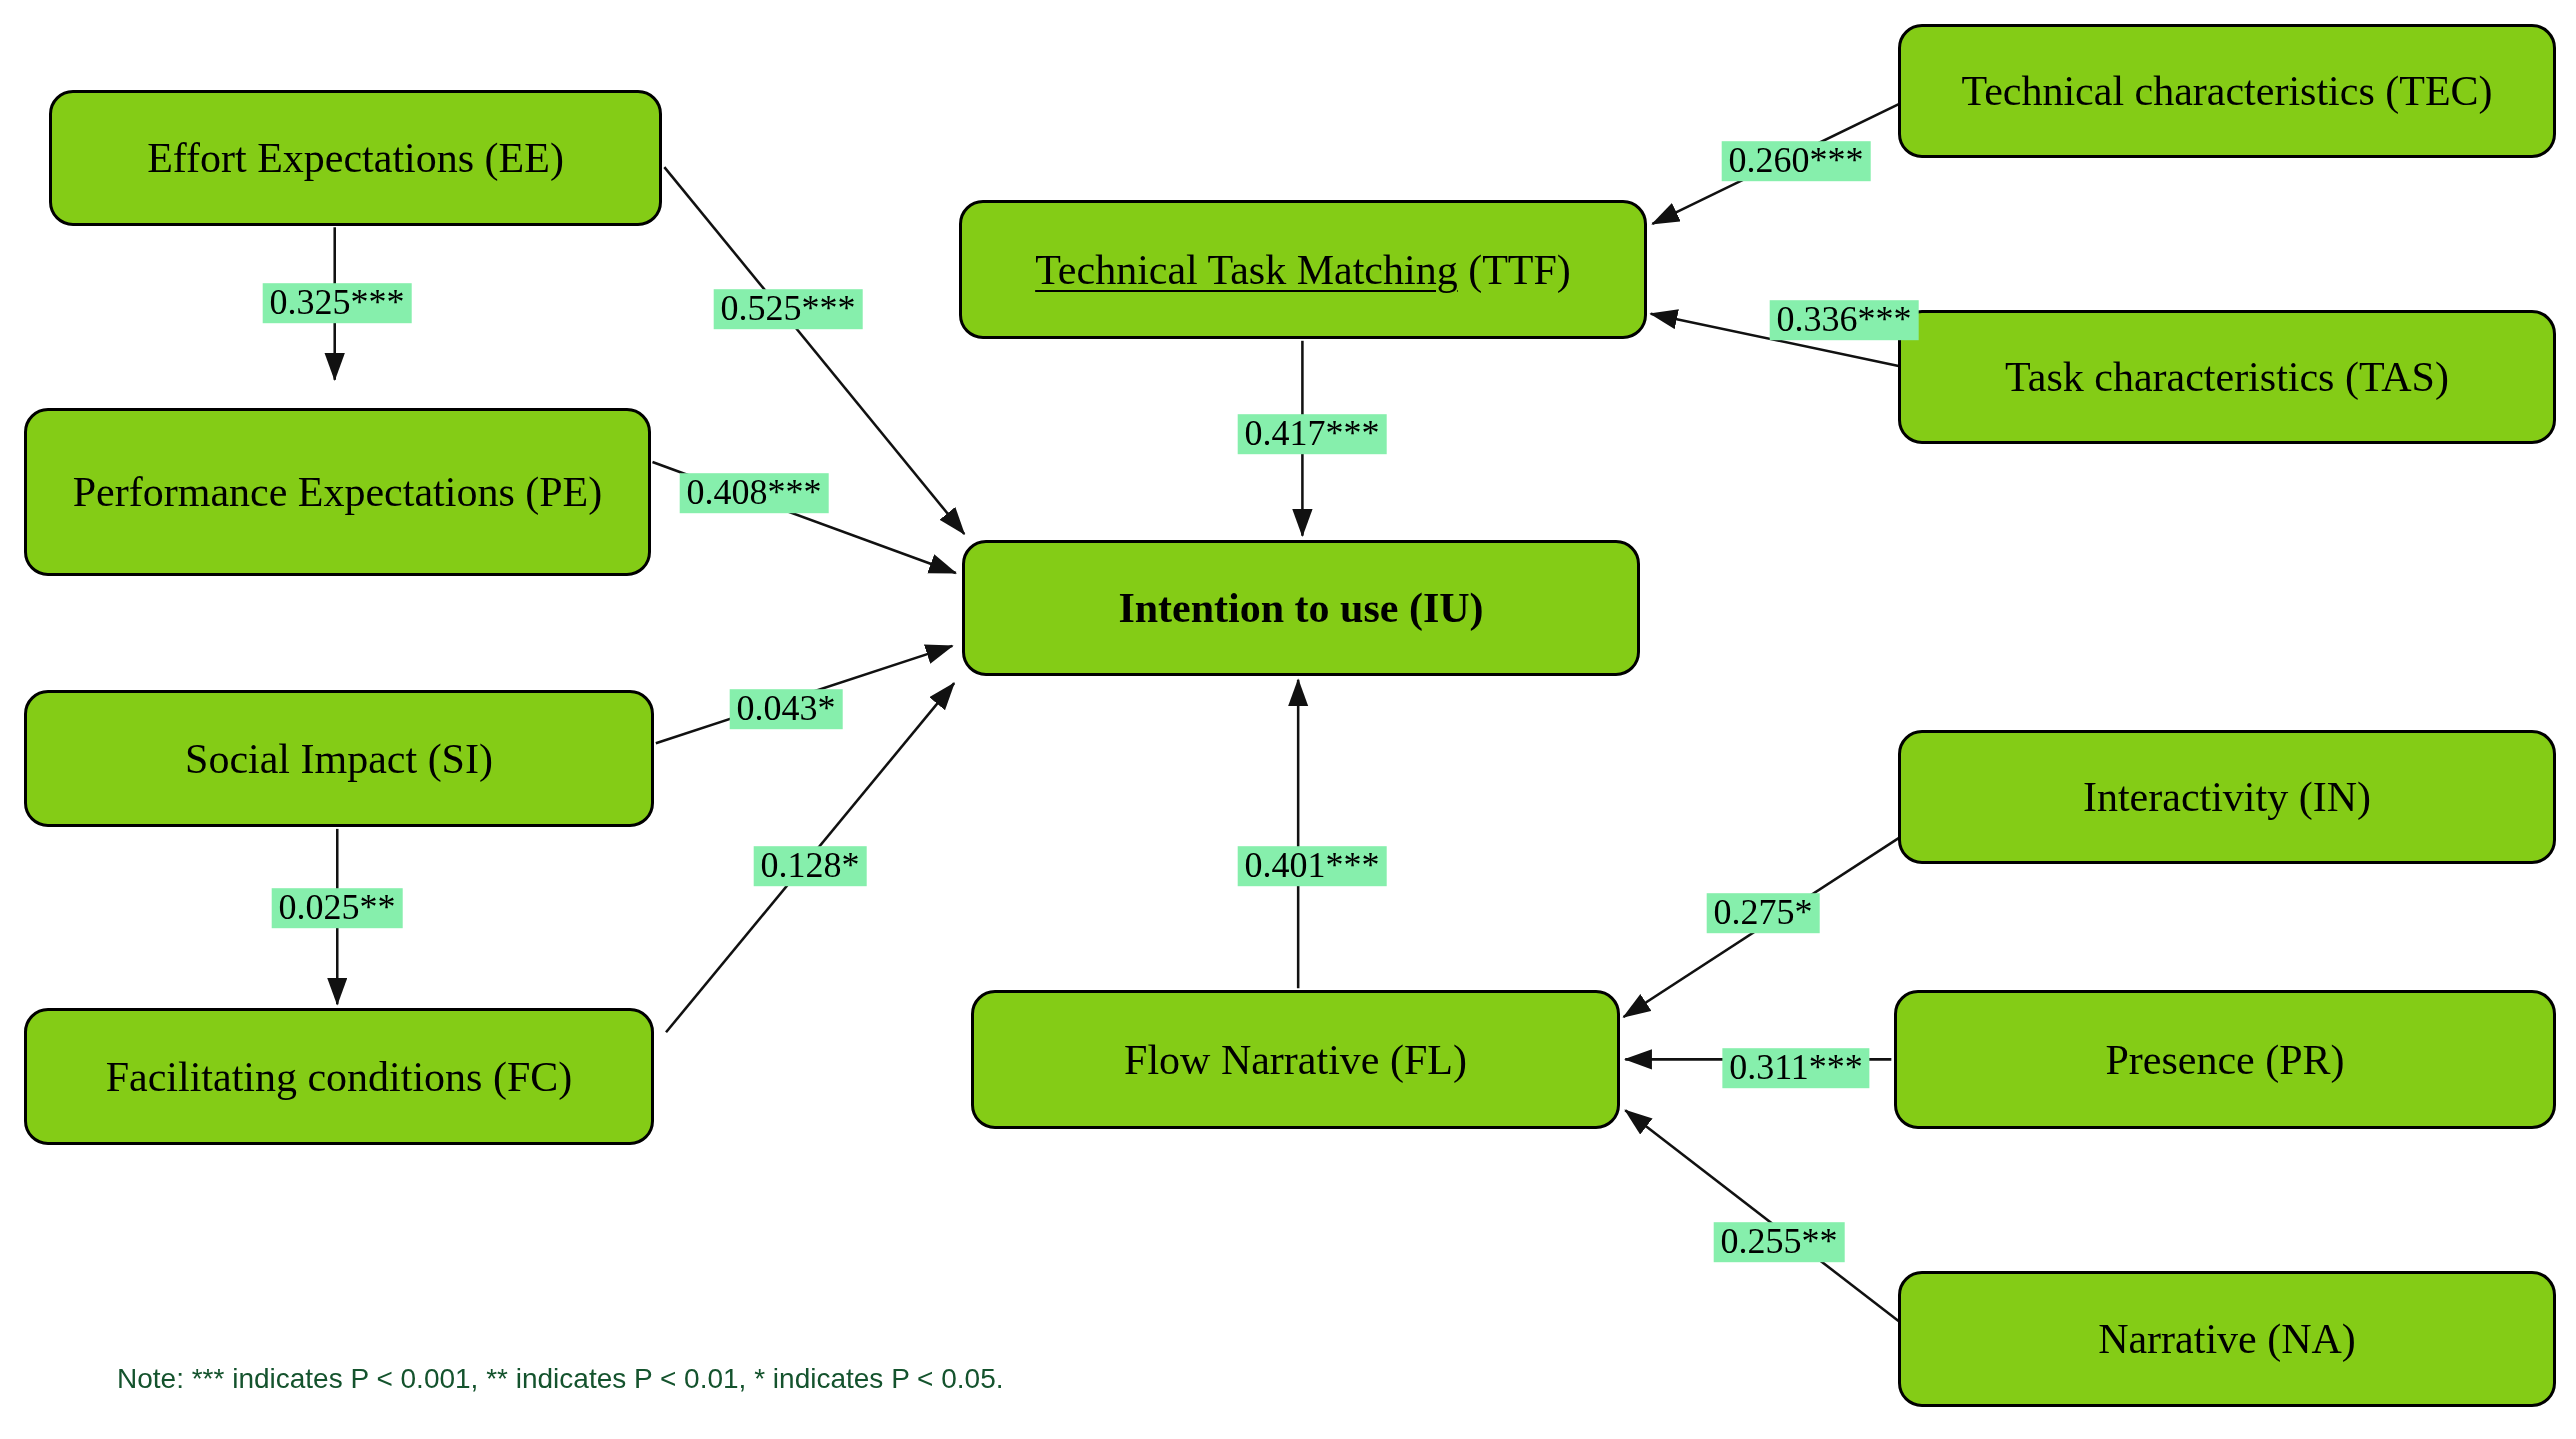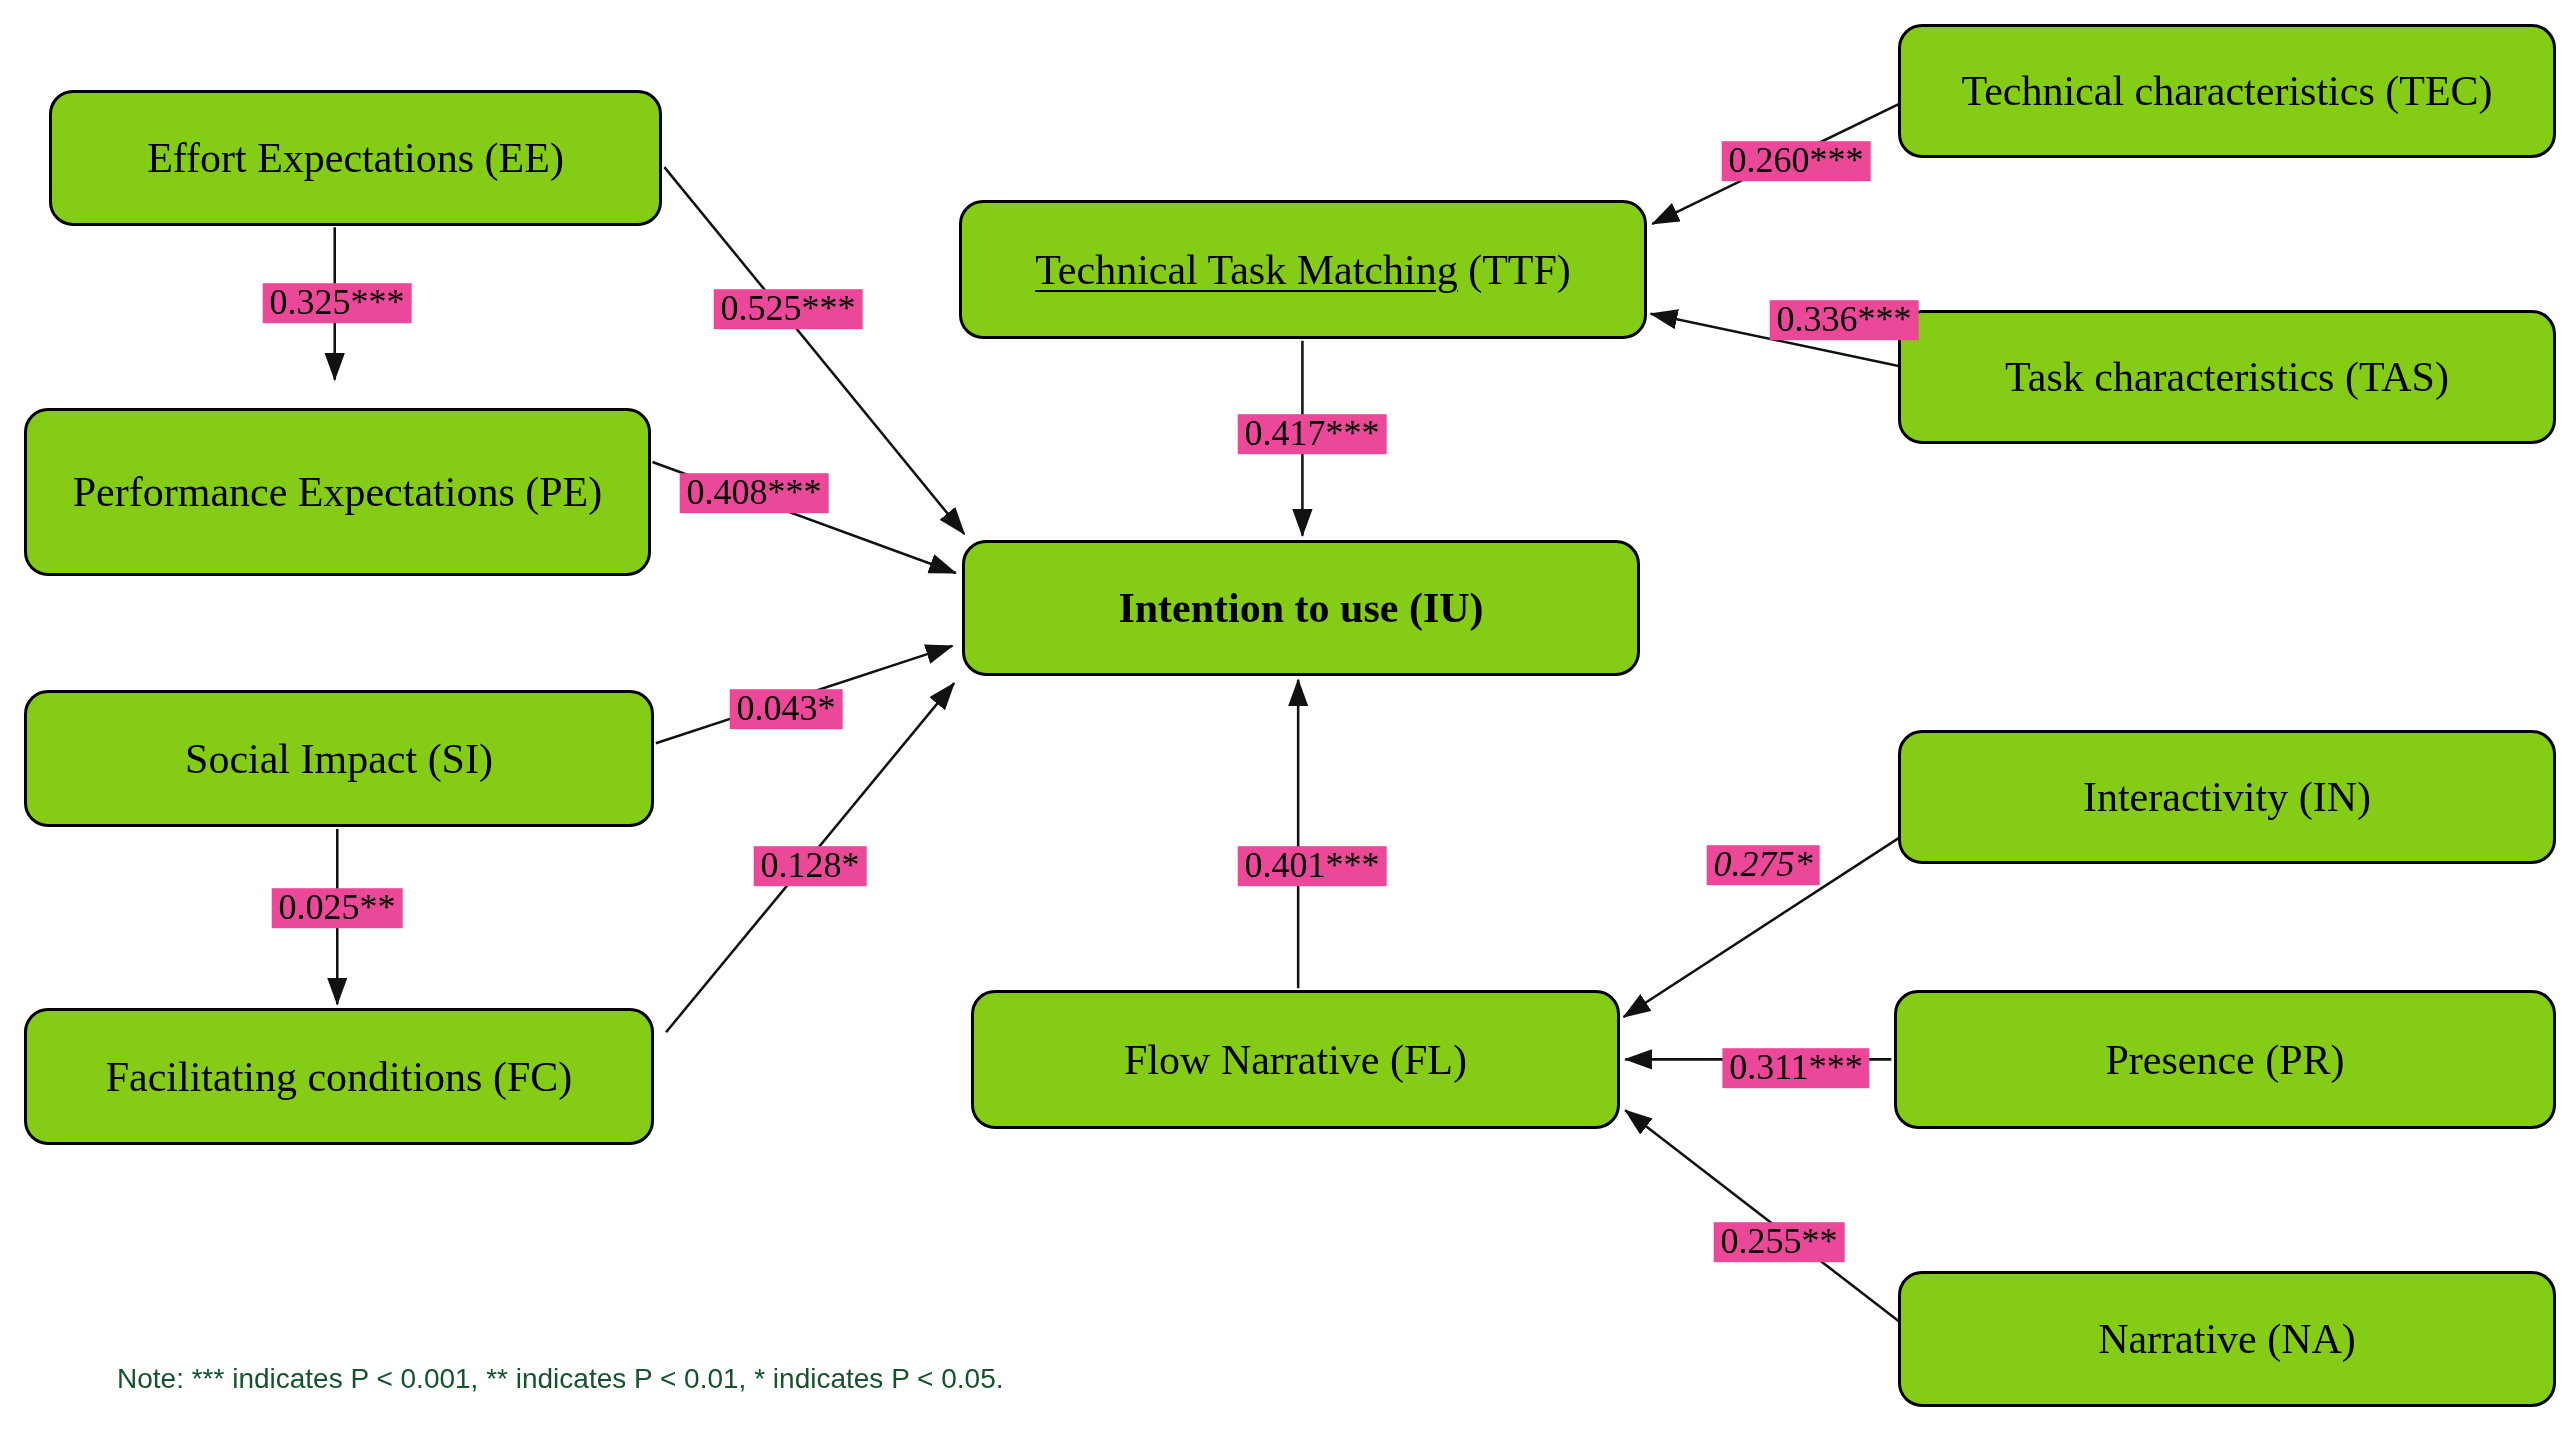--- a/index.html
+++ b/index.html
@@ -47,21 +47,21 @@
     text-decoration: underline;
     text-decoration-thickness: 1.7px;
     text-underline-offset: 6px;
   }
   .coef {
     position: absolute;
     transform: translate(-50%, -50%);
     font-family: "Liberation Serif", "DejaVu Serif", serif;
     font-size: 36px;
     color: #000000;
-    background: #ec4899;
+    background: #86efac;
     padding: 0 6.8px;
     white-space: nowrap;
     line-height: 1.1;
   }
   .note {
     position: absolute;
     font-family: "Liberation Sans", "DejaVu Sans", sans-serif;
     font-size: 28px;
     color: #14532d;
     white-space: nowrap;
@@ -113,20 +113,20 @@
   <span class="coef" style="left:337px;  top:303px;">0.325***</span>
   <span class="coef" style="left:788px;  top:309px;">0.525***</span>
   <span class="coef" style="left:754px;  top:493px;">0.408***</span>
   <span class="coef" style="left:786px;  top:709px;">0.043*</span>
   <span class="coef" style="left:337px;  top:908px;">0.025**</span>
   <span class="coef" style="left:810px;  top:866px;">0.128*</span>
   <span class="coef" style="left:1312px; top:434px;">0.417***</span>
   <span class="coef" style="left:1312px; top:866px;">0.401***</span>
   <span class="coef" style="left:1796px; top:161px;">0.260***</span>
   <span class="coef" style="left:1812px; top:320px;margin-left:32px;">0.336***</span>
-  <span class="coef" style="left:1763px; top:865px;font-style:italic;">0.275*</span>
+  <span class="coef" style="left:1763px; top:913px;">0.275*</span>
   <span class="coef" style="left:1796px; top:1068px;">0.311***</span>
   <span class="coef" style="left:1779px; top:1242px;">0.255**</span>
 
   <div class="note" style="left:117px; top:1363px;">Note: *** indicates P &lt; 0.001, ** indicates P &lt; 0.01, * indicates P &lt; 0.05.</div>
 
 </div>
 
 
 </body></html>

